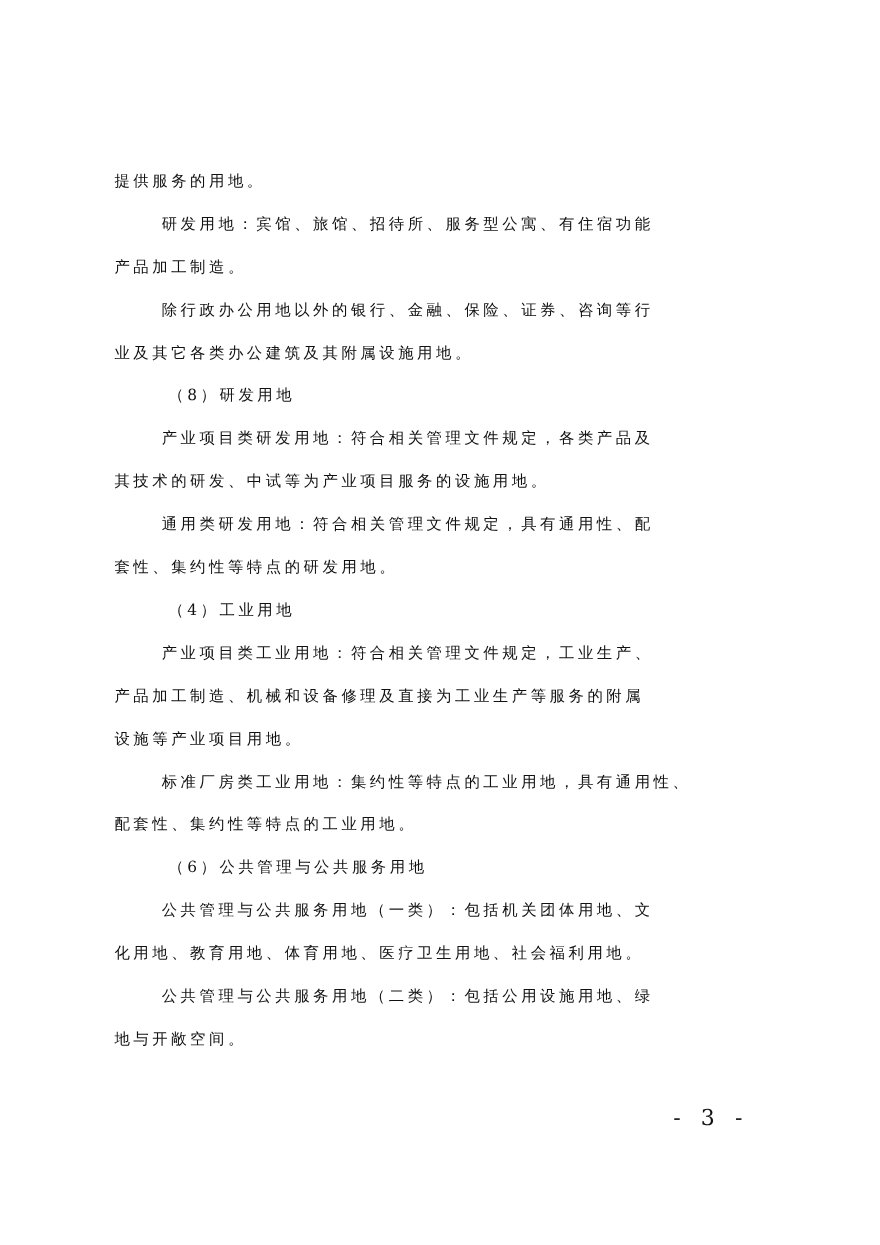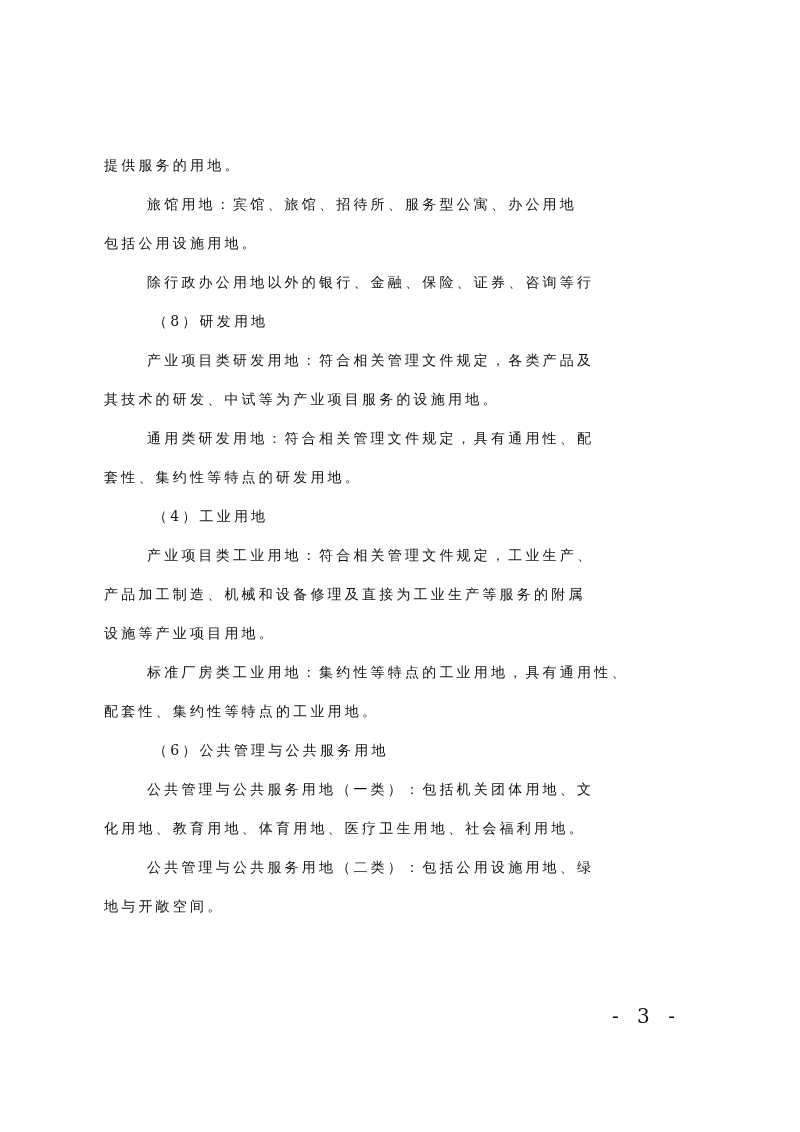--- a/index.html
+++ b/index.html
@@ -13,23 +13,24 @@
   .heading { padding-left: 49px; }
   .page-num { position: absolute; left: 612px; top: 1004px; font-size: 20px;
               letter-spacing: 6px; white-space: nowrap; }
 </style>
 </head>
 <body>
 
 <div class="page">
   <div class="content">
     <div class="line">提供服务的用地。</div>
-    <div class="line indent">旅馆用地：宾馆、旅馆、招待所、服务型公寓、办公用地</div>
-    <div class="line">包括公用设施用地。</div>
+    <div class="line indent">研发用地：宾馆、旅馆、招待所、服务型公寓、有住宿功能</div>
+    <div class="line">产品加工制造。</div>
     <div class="line indent">除行政办公用地以外的银行、金融、保险、证券、咨询等行</div>
+    <div class="line">业及其它各类办公建筑及其附属设施用地。</div>
     <div class="line heading">（8）研发用地</div>
     <div class="line indent">产业项目类研发用地：符合相关管理文件规定，各类产品及</div>
     <div class="line">其技术的研发、中试等为产业项目服务的设施用地。</div>
     <div class="line indent">通用类研发用地：符合相关管理文件规定，具有通用性、配</div>
     <div class="line">套性、集约性等特点的研发用地。</div>
     <div class="line heading">（4）工业用地</div>
     <div class="line indent">产业项目类工业用地：符合相关管理文件规定，工业生产、</div>
     <div class="line">产品加工制造、机械和设备修理及直接为工业生产等服务的附属</div>
     <div class="line">设施等产业项目用地。</div>
     <div class="line indent">标准厂房类工业用地：集约性等特点的工业用地，具有通用性、</div>

